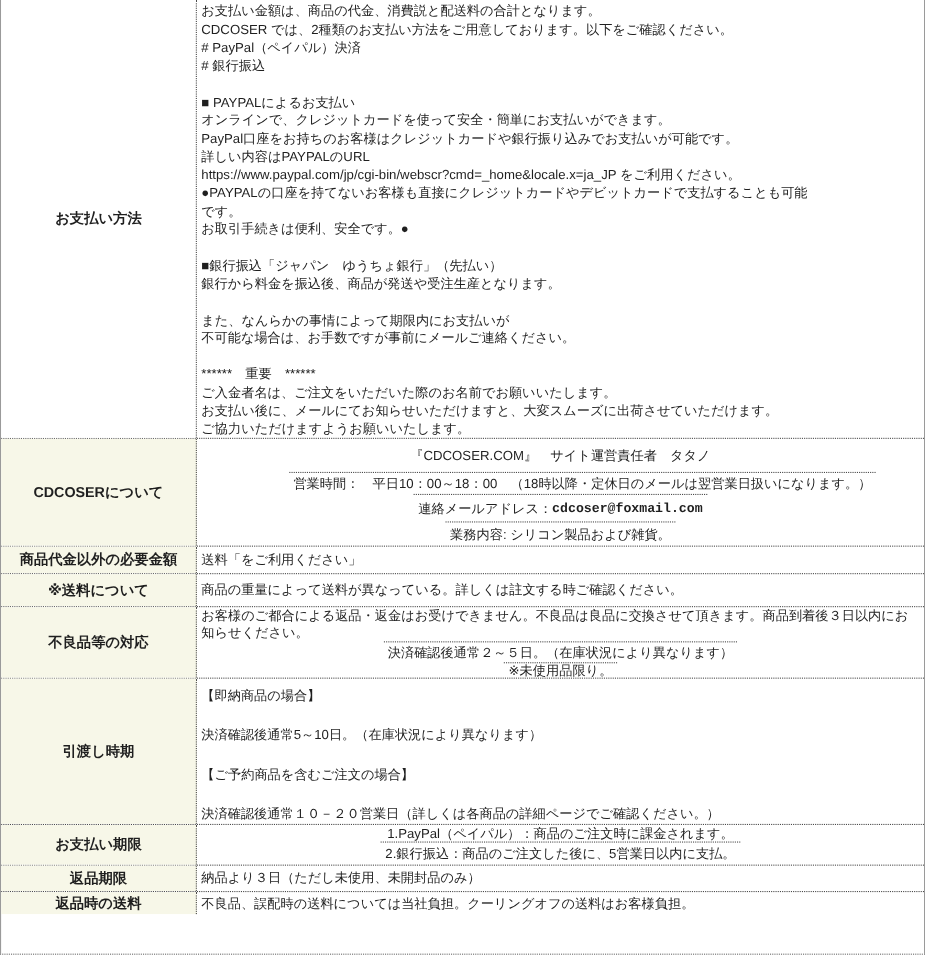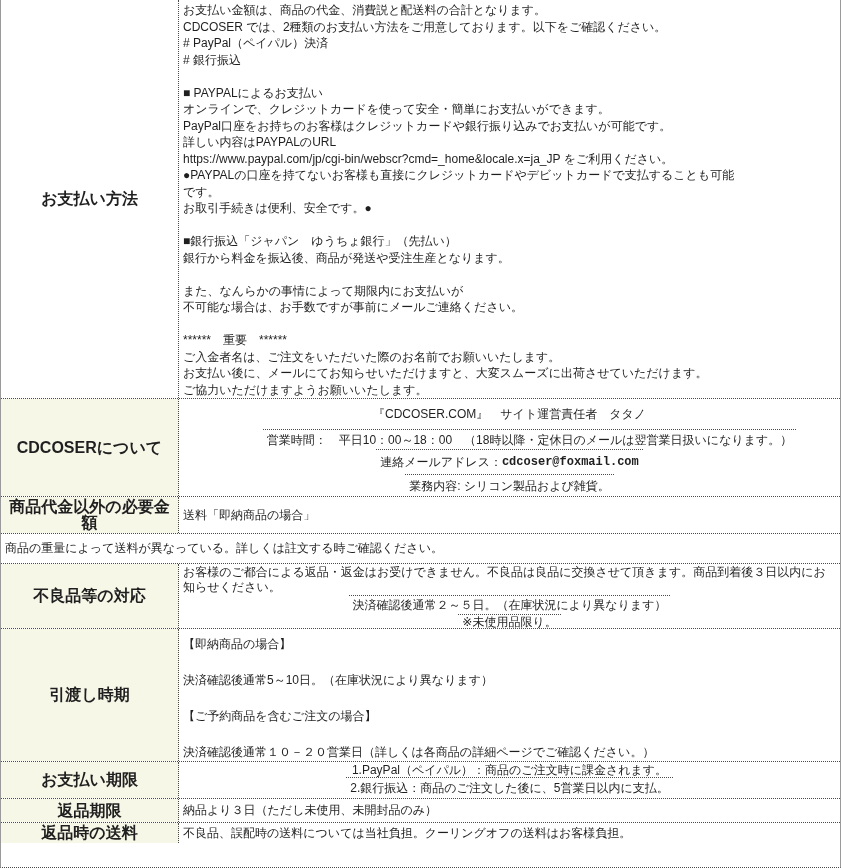--- a/index.html
+++ b/index.html
@@ -17,21 +17,21 @@
     border-bottom:1px dotted var(--border);
     overflow:hidden;background:#fff;
   }
   .row{display:flex;box-sizing:border-box;}
   .row.bt{border-top:1px dotted var(--border);}
   .labelcell{
     flex:none;width:178px;box-sizing:border-box;
     background:var(--label_bg);
     border-right:1px dotted var(--border);
     display:flex;align-items:center;justify-content:center;
-    font-size:16px;font-weight:bold;text-align:center;
+    font-size:13px;font-weight:bold;text-align:center;
     line-height:16px;padding:2px;
   }
   .labelcell.white{background:#fff;}
   .content{flex:1;box-sizing:border-box;font-size:12px;}
   .pre{white-space:pre-line;}
   .lh16{line-height:16.5px;padding:2px 4px 0 4px;}
   .lh18{line-height:18px;padding:6px 4px 0 4px;}
   .stack{display:flex;flex-direction:column;padding:0;align-items:center;}
   .subrow{
     box-sizing:border-box;display:flex;align-items:center;
@@ -88,24 +88,25 @@
       <div class="subrow h25 bt">
         <span>連絡メールアドレス：</span>
           <span class="email">cdcoser@foxmail.com</span>
       </div>
       <div class="subrow h22 bt">業務内容: シリコン製品および雑貨。</div>
     </div>
   </div>
 
   <div class="row bt mh25">
     <div class="labelcell">商品代金以外の必要金額</div>
-    <div class="content vcenter">送料「即納商品の場合」</div>
+    <div class="content vcenter">送料「をご利用ください」</div>
   </div>
 
   <div class="row bt mh30">
+    <div class="labelcell">※送料について</div>
     <div class="content vcenter">商品の重量によって送料が異なっている。詳しくは註文する時ご確認ください。</div>
   </div>
 
   <div class="row bt">
     <div class="labelcell">不良品等の対応</div>
     <div class="content stack">
       <div class="subrow h31 block">お客様のご都合による返品・返金はお受けできません。不良品は良品に交換させて頂きます。商品到着後３日以内にお知らせください。</div>
       <div class="subrow h19 bt">決済確認後通常２～５日。（在庫状況により異なります）</div>
       <div class="subrow h14 bt">※未使用品限り。</div>
     </div>

